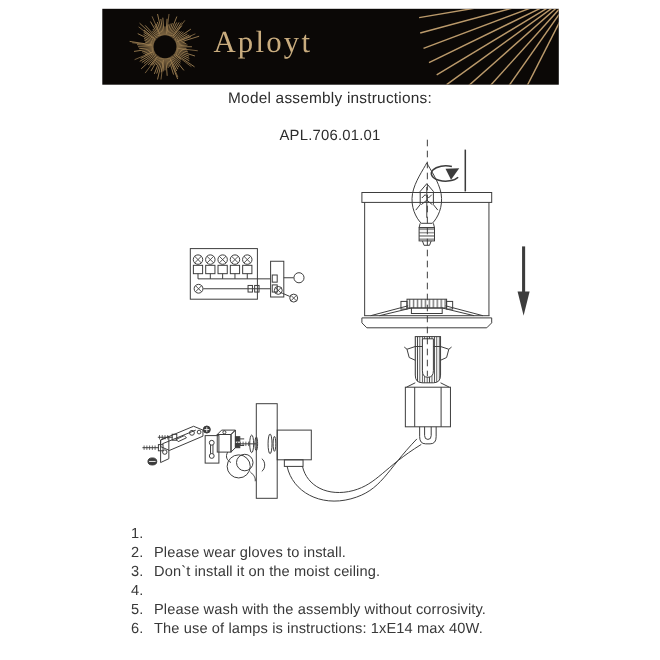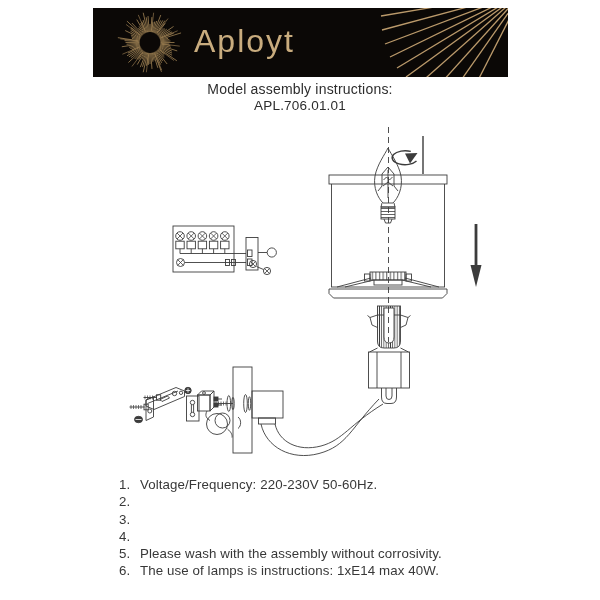--- a/index.html
+++ b/index.html
@@ -7,28 +7,28 @@
     width:600px;height:600px;position:relative;background:#ffffff;
     font-family:"Liberation Sans", sans-serif;color:#333;overflow:hidden;
   }
   .banner{
     position:absolute;left:93px;top:8px;width:415px;height:69px;
     background:#0b0806;overflow:hidden;
   }
   .banner svg{position:absolute;left:0;top:0;}
   .brand{
     position:absolute;left:101px;top:15px;
-    font-size:32px;letter-spacing:2px;color:#c9ac7e;font-weight:400;
+    font-size:28px;letter-spacing:2px;color:#c9ac7e;font-weight:400;font-family:Liberation Serif, serif;
   }
   .titles{
     position:absolute;left:0;top:82px;width:600px;text-align:center;
     color:#2d2d2d;
   }
   .heading{font-size:14px;line-height:15px;letter-spacing:0.2px;}
-  .model{font-size:13.5px;line-height:14px;margin-top:2px;letter-spacing:0.2px;}
+  .model{font-size:13.5px;line-height:14px;margin-top:19px;letter-spacing:0.2px;}
   .diagram{position:absolute;left:0;top:0;}
   .instructions{
     position:absolute;left:119px;top:476px;margin:0;padding:0;list-style:none;
     font-size:13.3px;line-height:17.3px;color:#383838;letter-spacing:0.1px;
   }
   .instructions li{display:flex;}
   .instructions .num{width:21px;flex:none;}
 </style>
 </head>
 <body>
@@ -337,27 +337,28 @@
       <line x1="256.5" y1="266.5" x2="263.5" y2="269.5"></line>
       <circle cx="267" cy="271" r="3.6"></circle>
       <path d="M264.5,268.5 L269.5,273.5 M269.5,268.5 L264.5,273.5" stroke-width="0.8"></path>
     </g>
   </g>
 </svg>
 
 <ol class="instructions">
     <li>
       <span class="num">1.</span>
-      <span class="txt">Voltage/Frequency: 220-230V 50-60Hz.</span>
     </li>
     <li>
       <span class="num">2.</span>
+      <span class="txt">Please wear gloves to install.</span>
     </li>
     <li>
       <span class="num">3.</span>
+      <span class="txt">Don`t install it on the moist ceiling.</span>
     </li>
     <li>
       <span class="num">4.</span>
     </li>
     <li>
       <span class="num">5.</span>
       <span class="txt">Please wash with the assembly without corrosivity.</span>
     </li>
     <li>
       <span class="num">6.</span>

